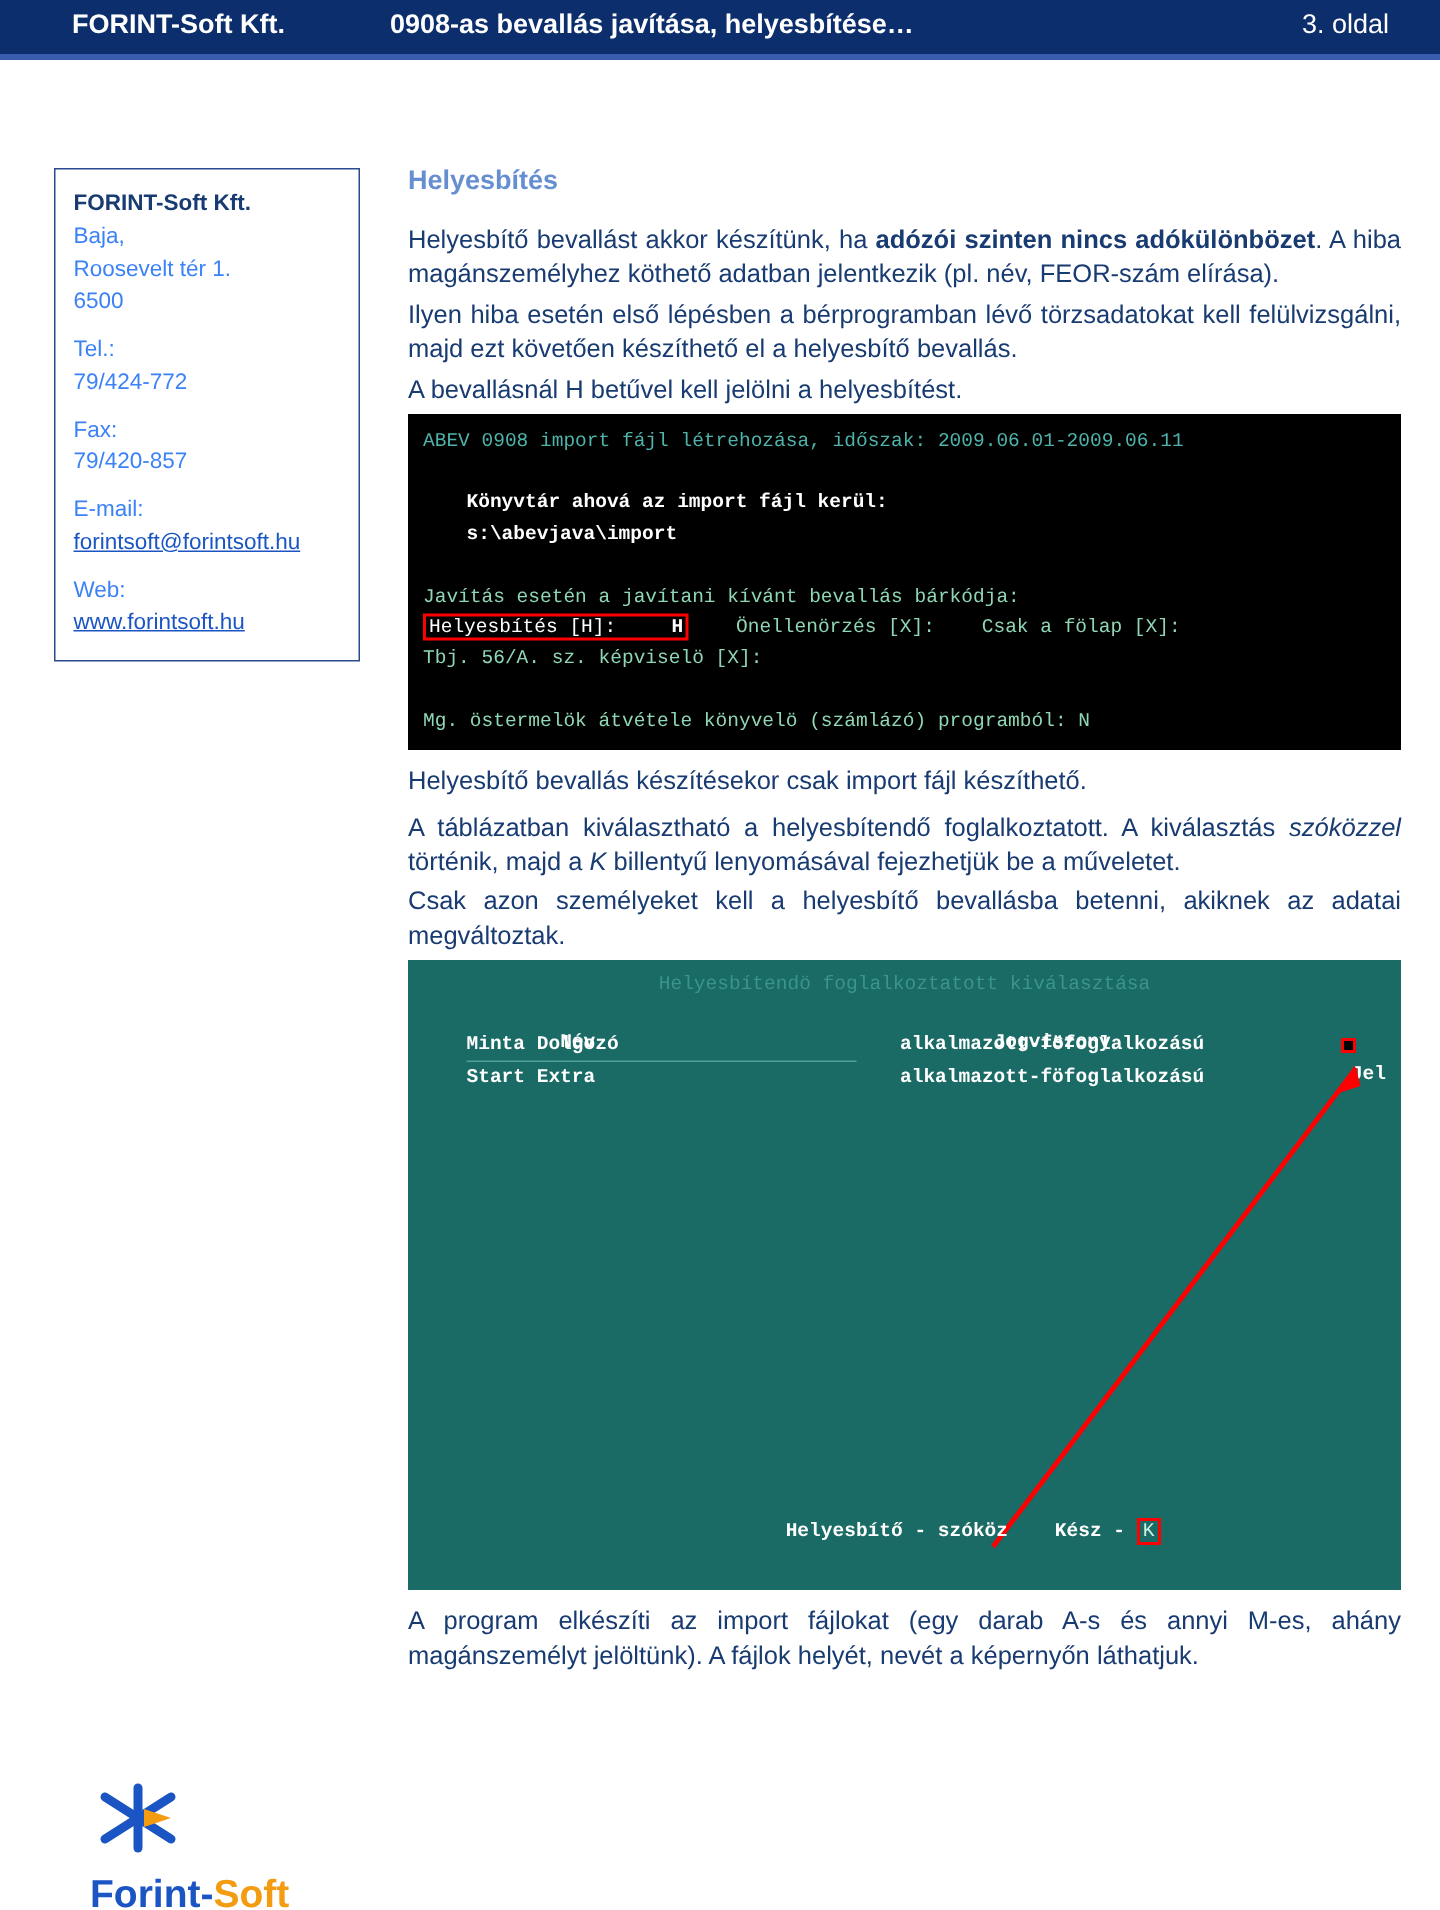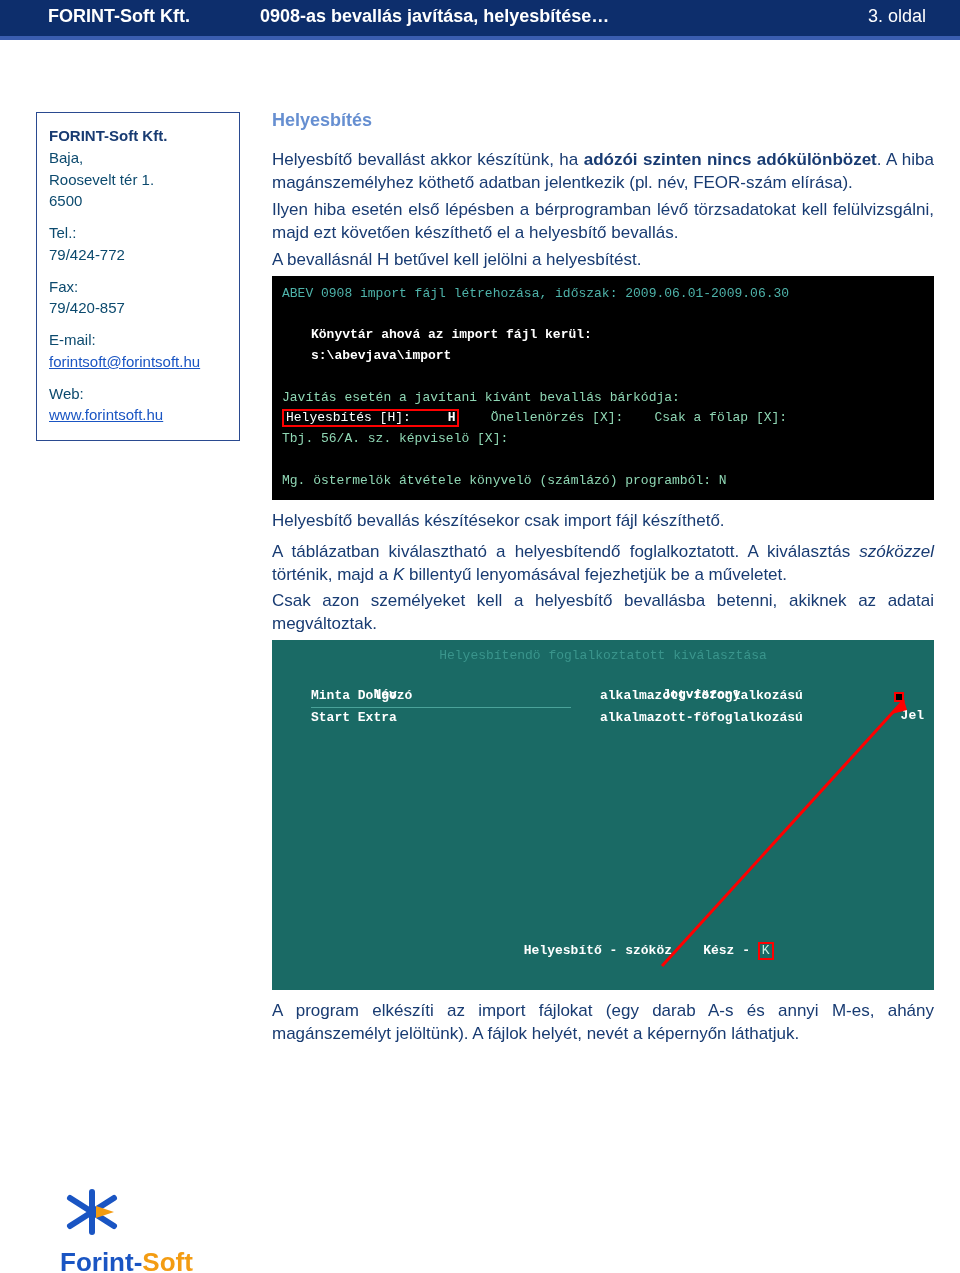--- a/index.html
+++ b/index.html
@@ -46,21 +46,21 @@
   .sidebar{
     position:absolute;
     left:36px; top:72px;
     width:204px;
     border:1px solid #2a4a90;
     padding:12px 12px 14px 12px;
     font-size:15px;
     line-height:1.45;
   }
   .sidebar .company{ font-weight:bold; color:#183b72; }
-  .sidebar .lbl{ color:#0c4a6e; }
+  .sidebar .lbl{ color:#3b82f6; }
   .sidebar a{ color:#1a55c3; text-decoration:underline; cursor:pointer;}
   .sidebar .gap{ height:10px; }
 
   .main{
     margin-left:272px;
     margin-right:26px;
     padding-top:70px;
   }
   .section-title{
     color:#668fd1;
@@ -82,21 +82,21 @@
   .term{
     font-family:"Courier New",monospace;
     color:#8fd7b4;
     font-size:13px;
     line-height:1.6;
     white-space:pre;
     padding:8px 10px;
     margin:4px 0 10px 0;
   }
   .term.black{ background:#000; }
-  .term.teal{ background:#1a6a65; color:#c8f0e2; position:relative; height:350px;}
+  .term.teal{ background:#1a6a65; color:#c8f0e2; position:relative; height:420px;}
   .term .hdr{ color:#4eb3aa; }
   .term .white{ color:#fff; }
   .term .bold{ font-weight:bold;margin-left:29px; }
   .term .boxcol{ color:#3a958c; }
   .redbox{
     display:inline-block;
     border:2px solid red;
     padding:0 2px;
     color:#fff;
     line-height:14px;
@@ -158,21 +158,21 @@
     <div class="section-title">Helyesbítés</div>
 
     <div class="para">
       <span>Helyesbítő bevallást akkor készítünk, ha </span><span class="em">adózói szinten nincs adókülönbözet</span><span>. A hiba magánszemélyhez köthető adatban jelentkezik (pl. név, FEOR-szám elírása).</span>
     </div>
     <div class="para">Ilyen hiba esetén első lépésben a bérprogramban lévő törzsadatokat kell felülvizsgálni, majd ezt követően készíthető el a helyesbítő bevallás.</div>
     <div class="plain">
       <span>A bevallásnál </span><span class="em">H</span><span> betűvel kell jelölni a helyesbítést.</span>
     </div>
 
-    <div class="term black"><span class="hdr">ABEV 0908 import fájl létrehozása, időszak: 2009.06.01-2009.06.30</span>
+    <div class="term black"><span class="hdr">ABEV 0908 import fájl létrehozása, időszak: 2009.06.01-2009.06.11</span>
 
 <span class="white bold">Könyvtár ahová az import fájl kerül:</span>
 <span class="white bold">s:\abevjava\import</span>
 
 <span>Javítás esetén a javítani kívánt bevallás bárkódja:</span>
 <span class="redbox"><span>Helyesbítés [H]:</span> <span class="white bold">H</span></span><span>    Önellenörzés [X]:    Csak a fölap [X]:</span>
 <span>Tbj. 56/A. sz. képviselö [X]:</span>
 
 <span>Mg. östermelök átvétele könyvelö (számlázó) programból: N</span></div>
 

